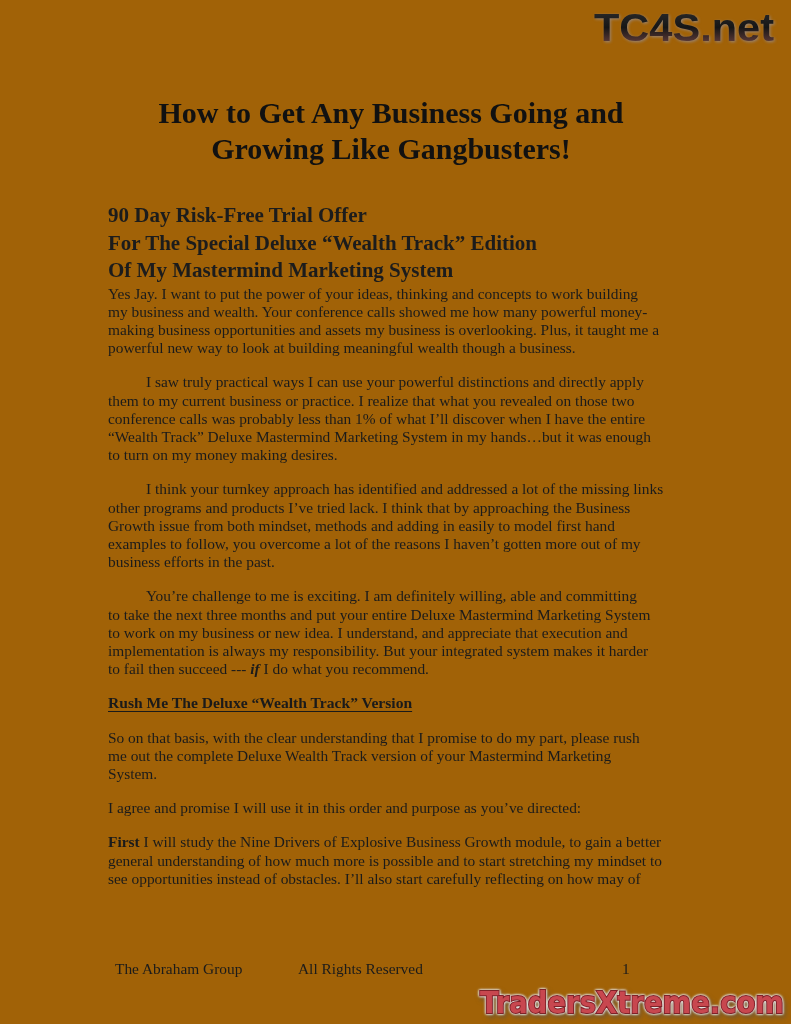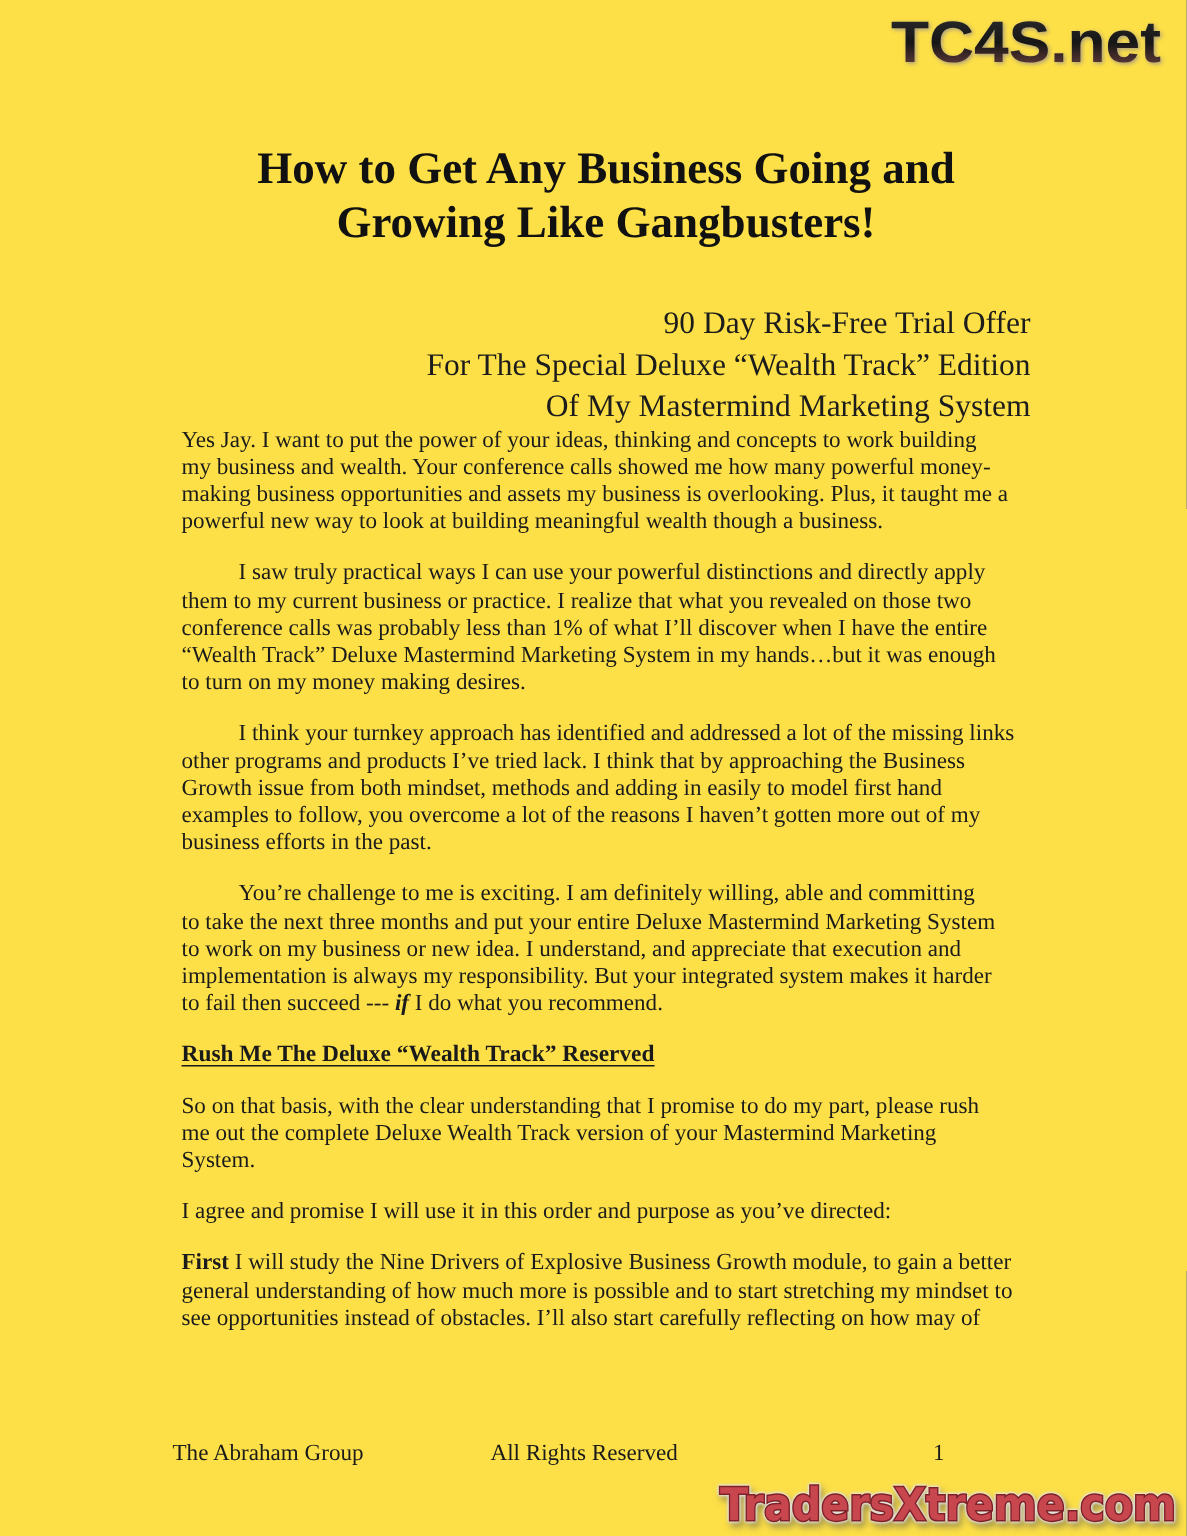--- a/index.html
+++ b/index.html
@@ -1,47 +1,47 @@
 <!DOCTYPE html>
 <html><head>
 <meta charset="utf-8">
 <style>
   html,body { margin:0; padding:0; background:#888; }
   .page {
     position:relative; width:791px; height:1024px; margin:0 auto;
-    background:#fde047; overflow:hidden;
+    background:#a16207; overflow:hidden;
     font-family:"Liberation Serif", serif; color:#1a1a1a;
   }
   
   .tc4s-wrap { position:absolute; left:590px; top:3px; width:192px; height:48px; }
   .tc4s-wrap svg { filter: drop-shadow(1px 1px 1.5px rgba(150,140,140,0.85)); }
   
-  .content { position:absolute; left:121px; top:0; width:584px; }
+  .content { position:absolute; left:108px; top:0; width:584px; }
   .title {
     margin:95px 0 0 0; width:566px;
     font-size:30px; line-height:36px; font-weight:bold;
     text-align:center; white-space:pre-line; color:#111;
   }
   .subtitle {
     margin:35px 0 0 0; width:566px;
-    font-size:21px; line-height:27.5px; font-weight:normal;
-    text-align:right; white-space:pre-line; color:#1c1c1c;
+    font-size:21px; line-height:27.5px; font-weight:bold;
+    text-align:left; white-space:pre-line; color:#1c1c1c;
   }
   .body-start { margin-top:18px; }
   .par {
     margin:0 0 16px 0; font-size:15.4px; line-height:18.2px;
     white-space:pre-line; color:#1b1b1b;
   }
   .indent { text-indent:38px; }
   .heading { margin:0 0 16px 0; font-size:15.6px; line-height:18.2px; font-weight:bold; }
   .underlined { text-decoration:underline; text-underline-offset:3px; }
   
   .footer-item { position:absolute; top:960px; font-size:15.4px; color:#1b1b1b; }
   .f-left { left:115px;font-family:Liberation Serif, serif; }
-  .f-center { left:327px; }
+  .f-center { left:298px; }
   .f-page { left:622px; }
   
   .watermark { position:absolute; left:252px; top:479px; width:292px; height:56px; opacity:0.95; }
   .watermark svg { filter: drop-shadow(0 2px 2px rgba(60,60,60,0.5)); }
   
   .tx-logo { position:absolute; left:475px; top:982px; width:316px; height:42px;text-align:right; }
   .tx-logo svg {
     filter: drop-shadow(0 0 1px #f0f0f0) drop-shadow(0 0 1px #e2e2e2)
             drop-shadow(2px 3px 2px rgba(80,80,80,0.5));
   }
@@ -87,21 +87,21 @@
 Growth issue from both mindset, methods and adding in easily to model first hand
 examples to follow, you overcome a lot of the reasons I haven’t gotten more out of my
 business efforts in the past.</p>
 
     <p class="par indent"><span>You’re challenge to me is exciting. I am definitely willing, able and committing
 to take the next three months and put your entire Deluxe Mastermind Marketing System
 to work on my business or new idea. I understand, and appreciate that execution and
 implementation is always my responsibility. But your integrated system makes it harder
 to fail then succeed --- </span><b><i>if</i></b><span> I do what you recommend.</span></p>
 
-    <p class="heading"><span class="underlined">Rush Me The Deluxe “Wealth Track” Reserved</span></p>
+    <p class="heading"><span class="underlined">Rush Me The Deluxe “Wealth Track” Version</span></p>
 
     <p class="par">So on that basis, with the clear understanding that I promise to do my part, please rush
 me out the complete Deluxe Wealth Track version of your Mastermind Marketing
 System.</p>
     <p class="par">I agree and promise I will use it in this order and purpose as you’ve directed:</p>
 
     <p class="par"><b>First</b><span> I will study the Nine Drivers of Explosive Business Growth module, to gain a better
 general understanding of how much more is possible and to start stretching my mindset to
 see opportunities instead of obstacles. I’ll also start carefully reflecting on how may of</span></p>
   </div>

